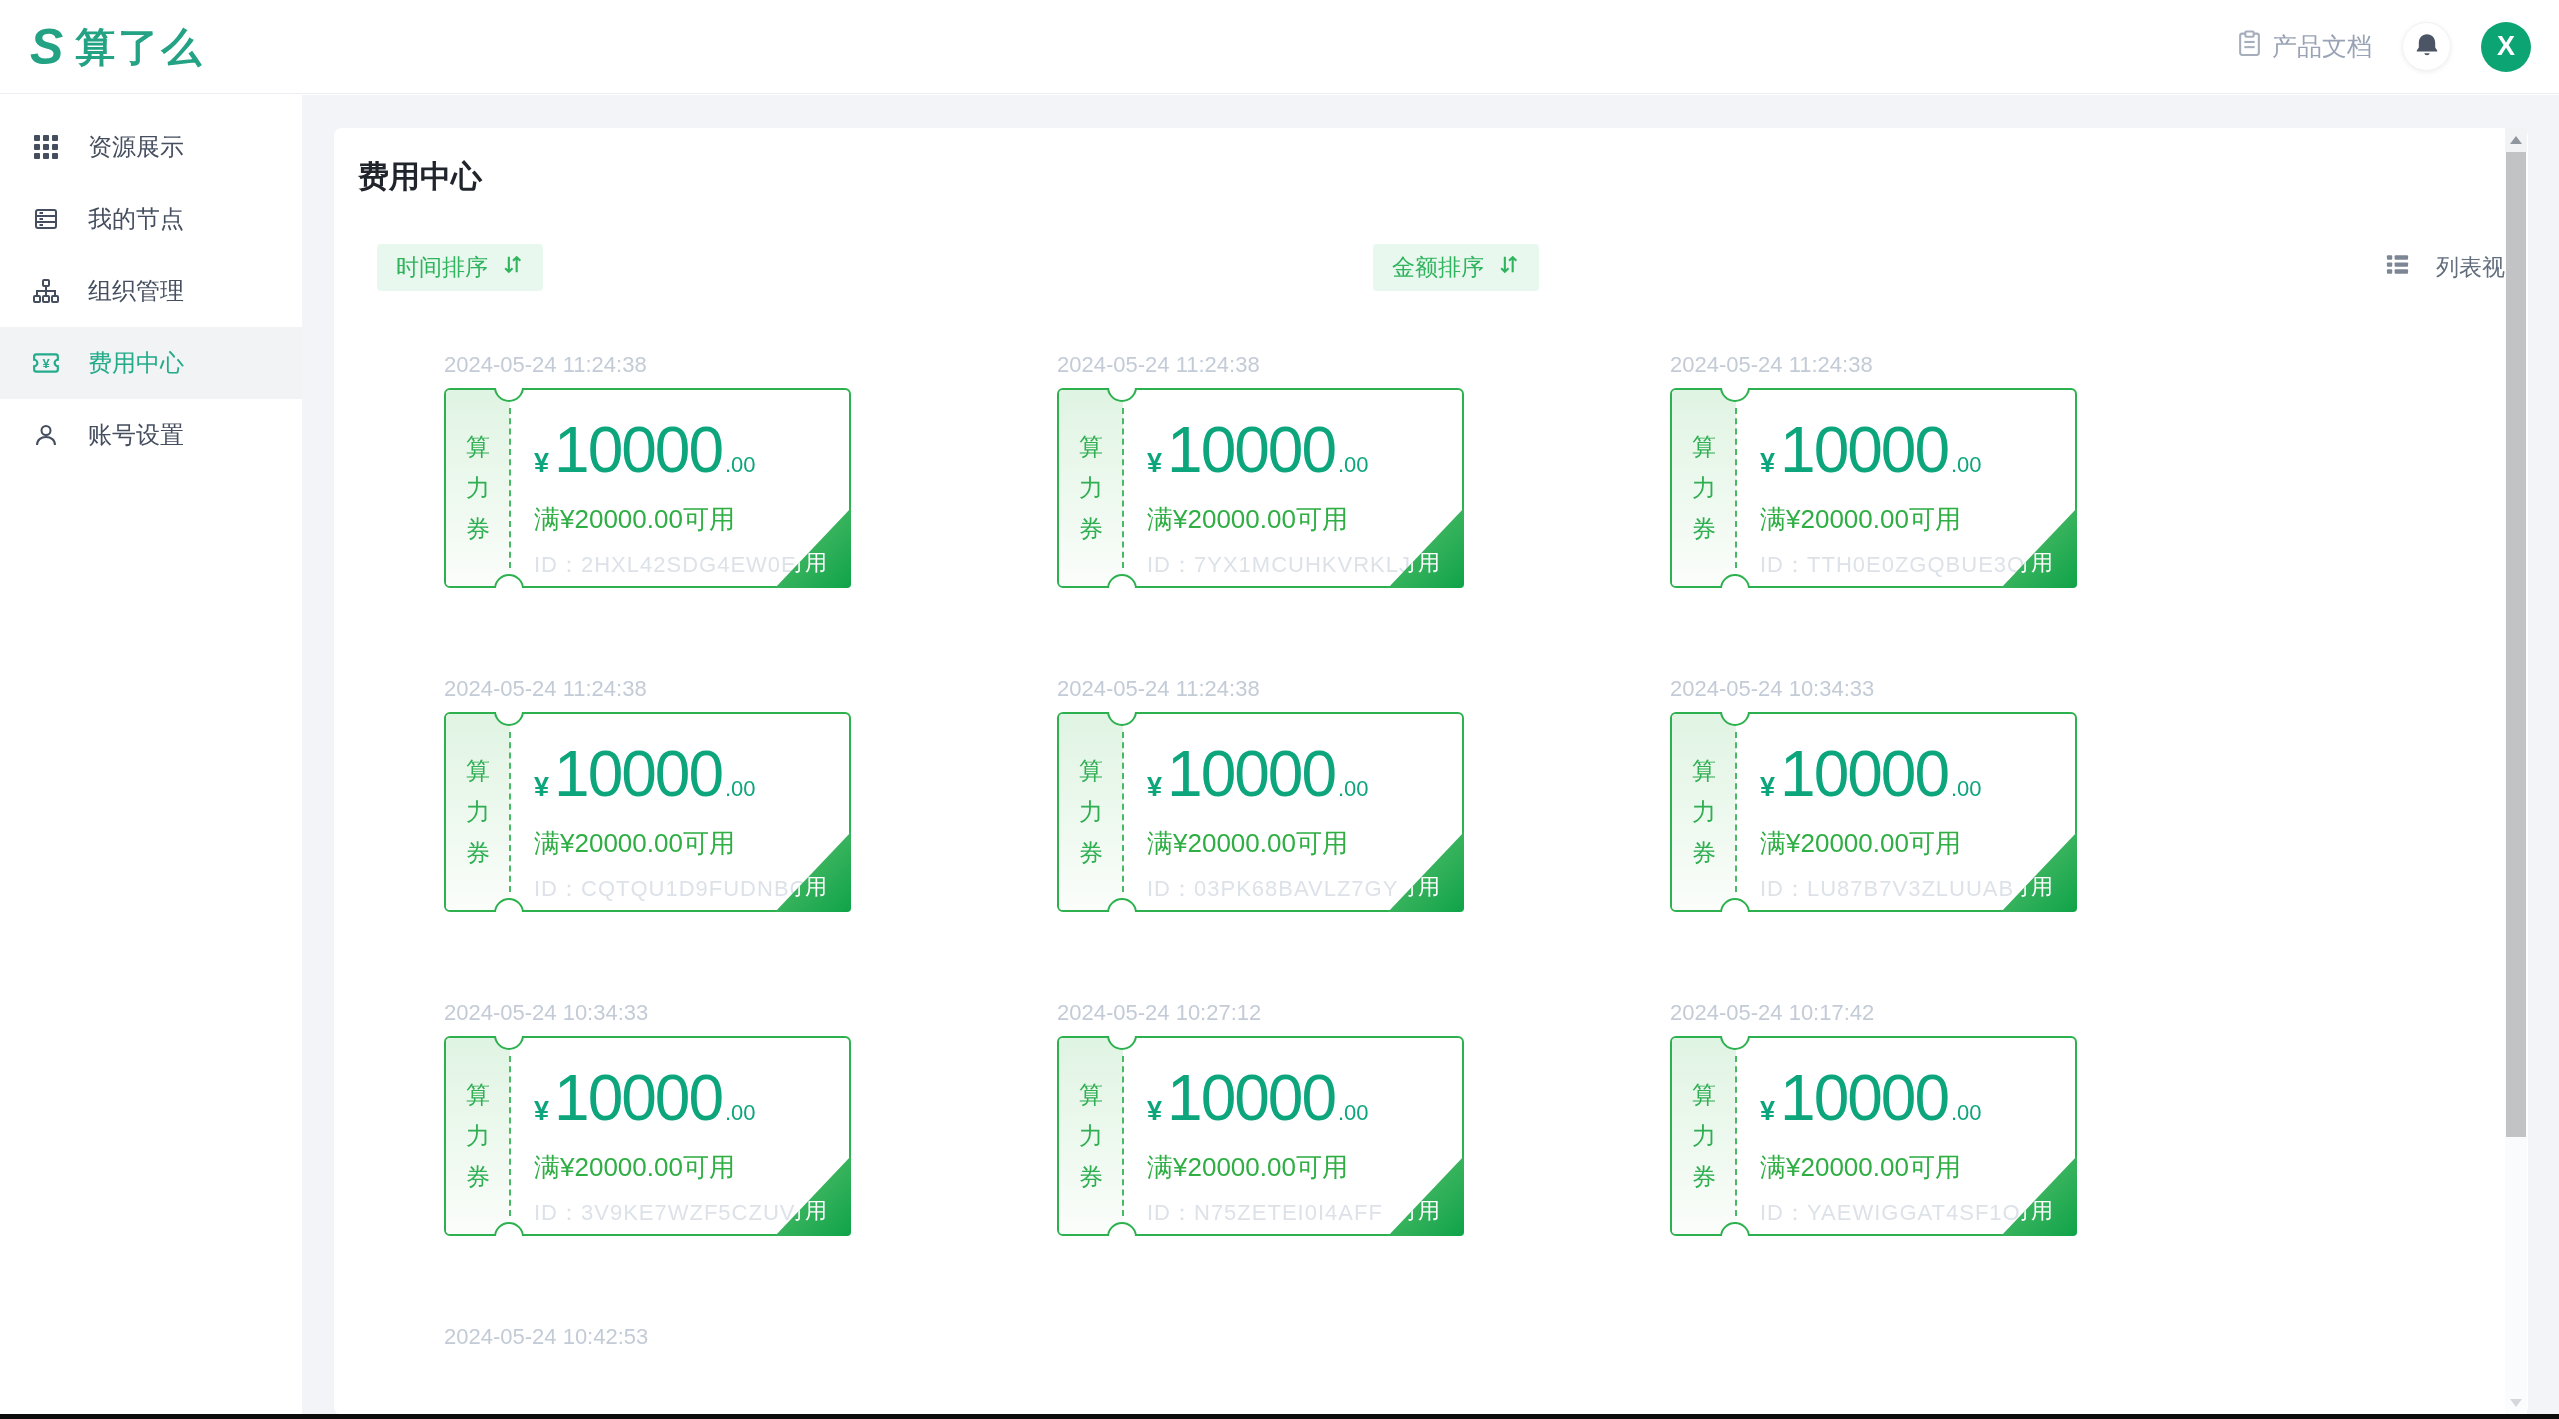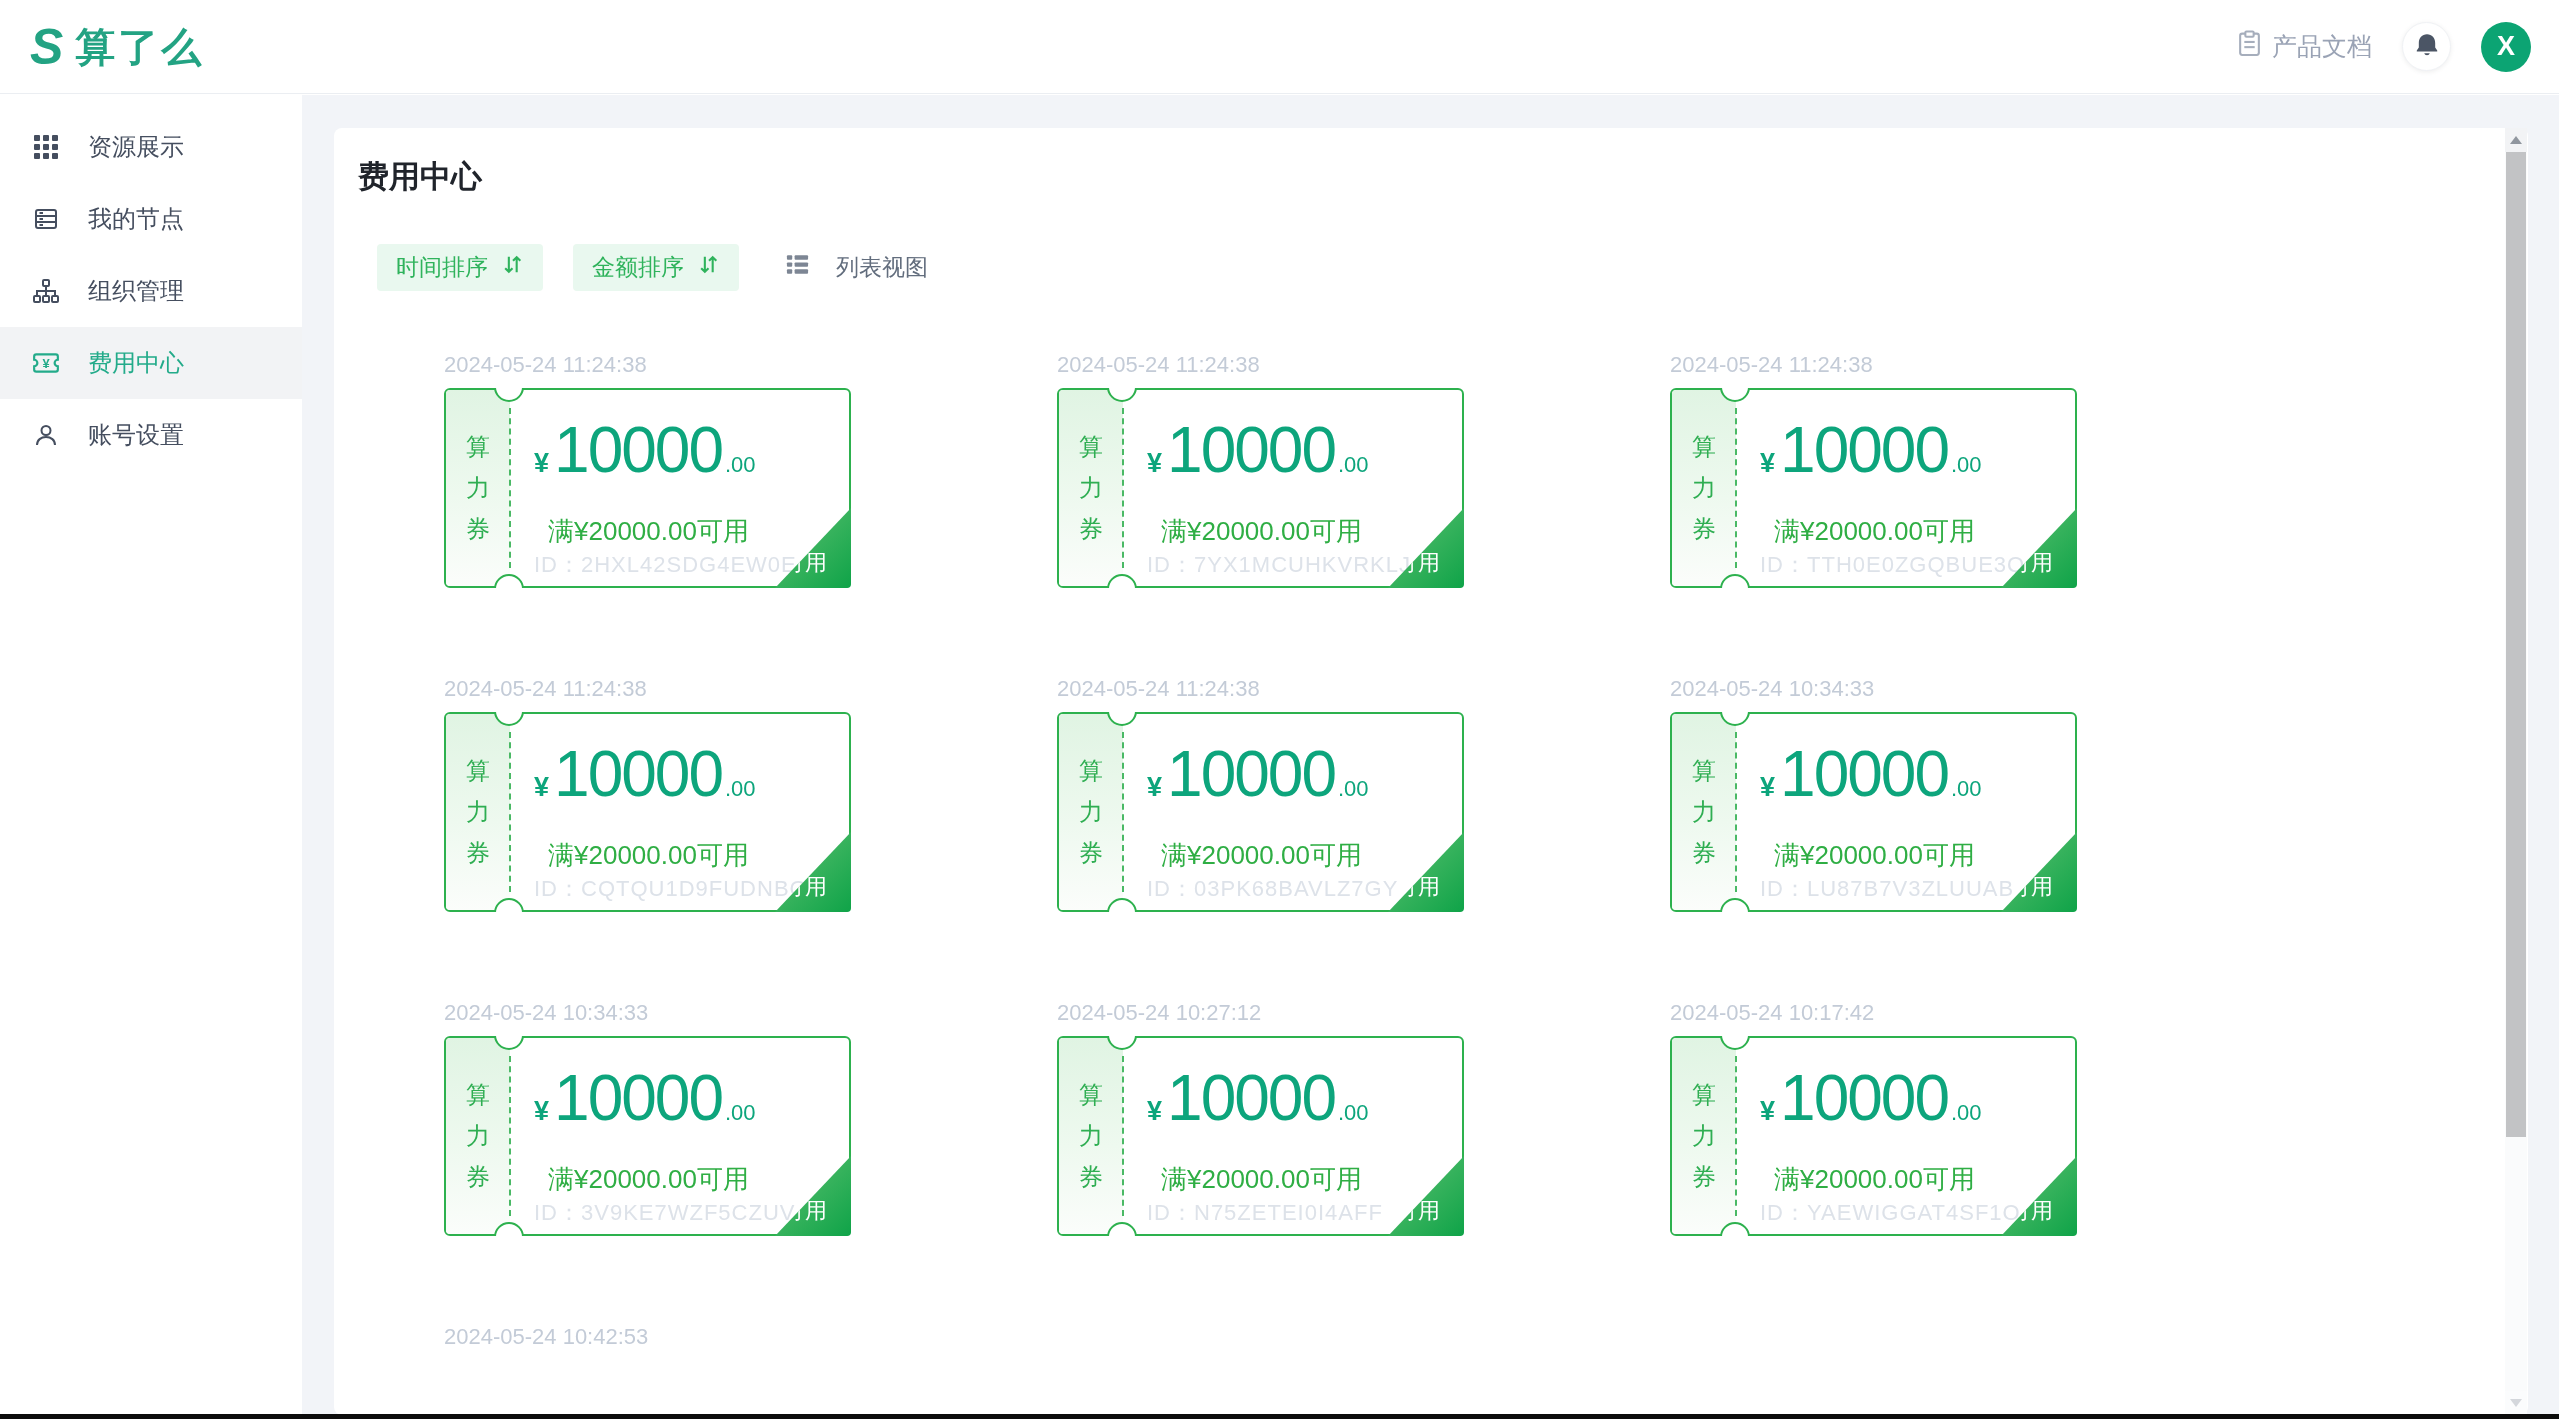--- a/index.html
+++ b/index.html
@@ -29,21 +29,21 @@
   
   .gutter{position:absolute;top:95px;left:302px;width:2257px;height:1319px;background:#f2f4f8;}
   .main-card{position:absolute;top:128px;left:334px;width:2194px;height:1287px;background:#fff;
     border-radius:8px;overflow:hidden;}
 
   .page-title{margin:28px 0 0 24px;font-size:31px;font-weight:700;color:#20242b;}
   .tabs{display:flex;align-items:center;margin:40px 0 0 22px;gap:50px;}
   .tab-pill{background:#f2f3f5;border-radius:22px;padding:9px 24px;color:#29a86c;font-size:23px;cursor:pointer;}
   .tab{color:#242a33;font-size:23px;cursor:pointer;}
 
-  .toolbar{display:flex;align-items:center;margin:46px 0 0 43px;}
+  .toolbar{display:flex;align-items:center;margin:46px 0 0 43px;justify-content:space-between;}
   .sort-btn{background:#e9f8ef;border:none;border-radius:4px;height:47px;padding:0 19px;
     display:flex;align-items:center;gap:13px;color:#2fb35c;font-size:23px;cursor:pointer;
     font-family:inherit;}
   .sort-btn + .sort-btn{margin-left:30px;}
   .list-view{display:flex;align-items:center;gap:26px;color:#626d7d;font-size:23px;margin-left:46px;cursor:pointer;}
 
   
   .voucher-grid{margin:62px 0 0 110px;display:grid;grid-template-columns:repeat(3,407px);column-gap:206px;}
   .cell{margin-bottom:89px;}
   .ts{color:#c3cbd7;font-size:22px;line-height:24px;margin-bottom:11px;}
@@ -62,21 +62,21 @@
   .notch i{position:absolute;left:0;width:30px;height:30px;border-radius:50%;background:#fff;
     border:2px solid #2db14e;}
   .notch.top i{top:-16px;}
   .notch.bottom i{bottom:-16px;}
 
   .vbody{position:absolute;left:88px;top:0;right:0;bottom:0;}
   .amount-row{position:absolute;left:0;top:28px;display:flex;align-items:baseline;color:#0da57c;}
   .cur{font-size:27px;font-weight:600;margin-right:5px;}
   .amt{font-size:64px;font-weight:500;letter-spacing:-2px;line-height:1;}
   .dec{font-size:22px;margin-left:3px;}
-  .cond{position:absolute;left:14px;top:112px;font-size:26px;color:#2fae44;margin-top:12px;}
+  .cond{position:absolute;left:0;top:112px;font-size:26px;color:#2fae44;}
   .vid{position:absolute;left:0;top:160px;font-size:22px;color:#dde2e9;letter-spacing:1px;}
 
   .corner{position:absolute;right:-2px;bottom:-2px;width:76px;height:80px;
     background:linear-gradient(135deg,#b9e3bd 0%,#3bb45f 45%,#0fa348 100%);
     clip-path:polygon(100% 0,100% 100%,0 100%);border-radius:0 0 4px 0;}
   .corner span{position:absolute;right:24px;bottom:10px;color:#fff;font-size:22px;}
 
   
   .scrollbar{position:absolute;left:2505px;top:128px;width:22px;height:1287px;background:#fafbfc;z-index:7;}
   .sb-btn{position:absolute;left:0;width:22px;height:24px;background:#f2f3f5;

